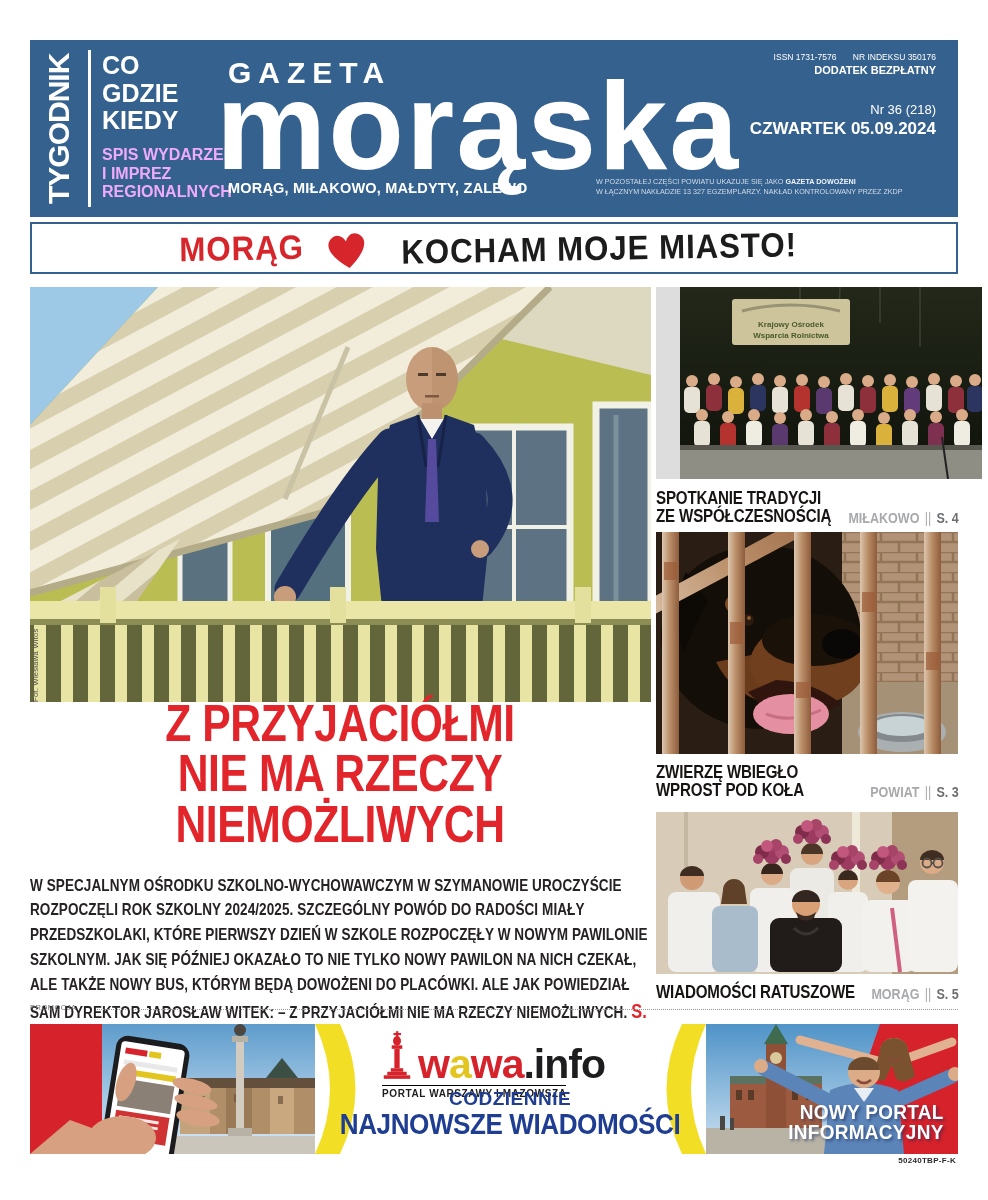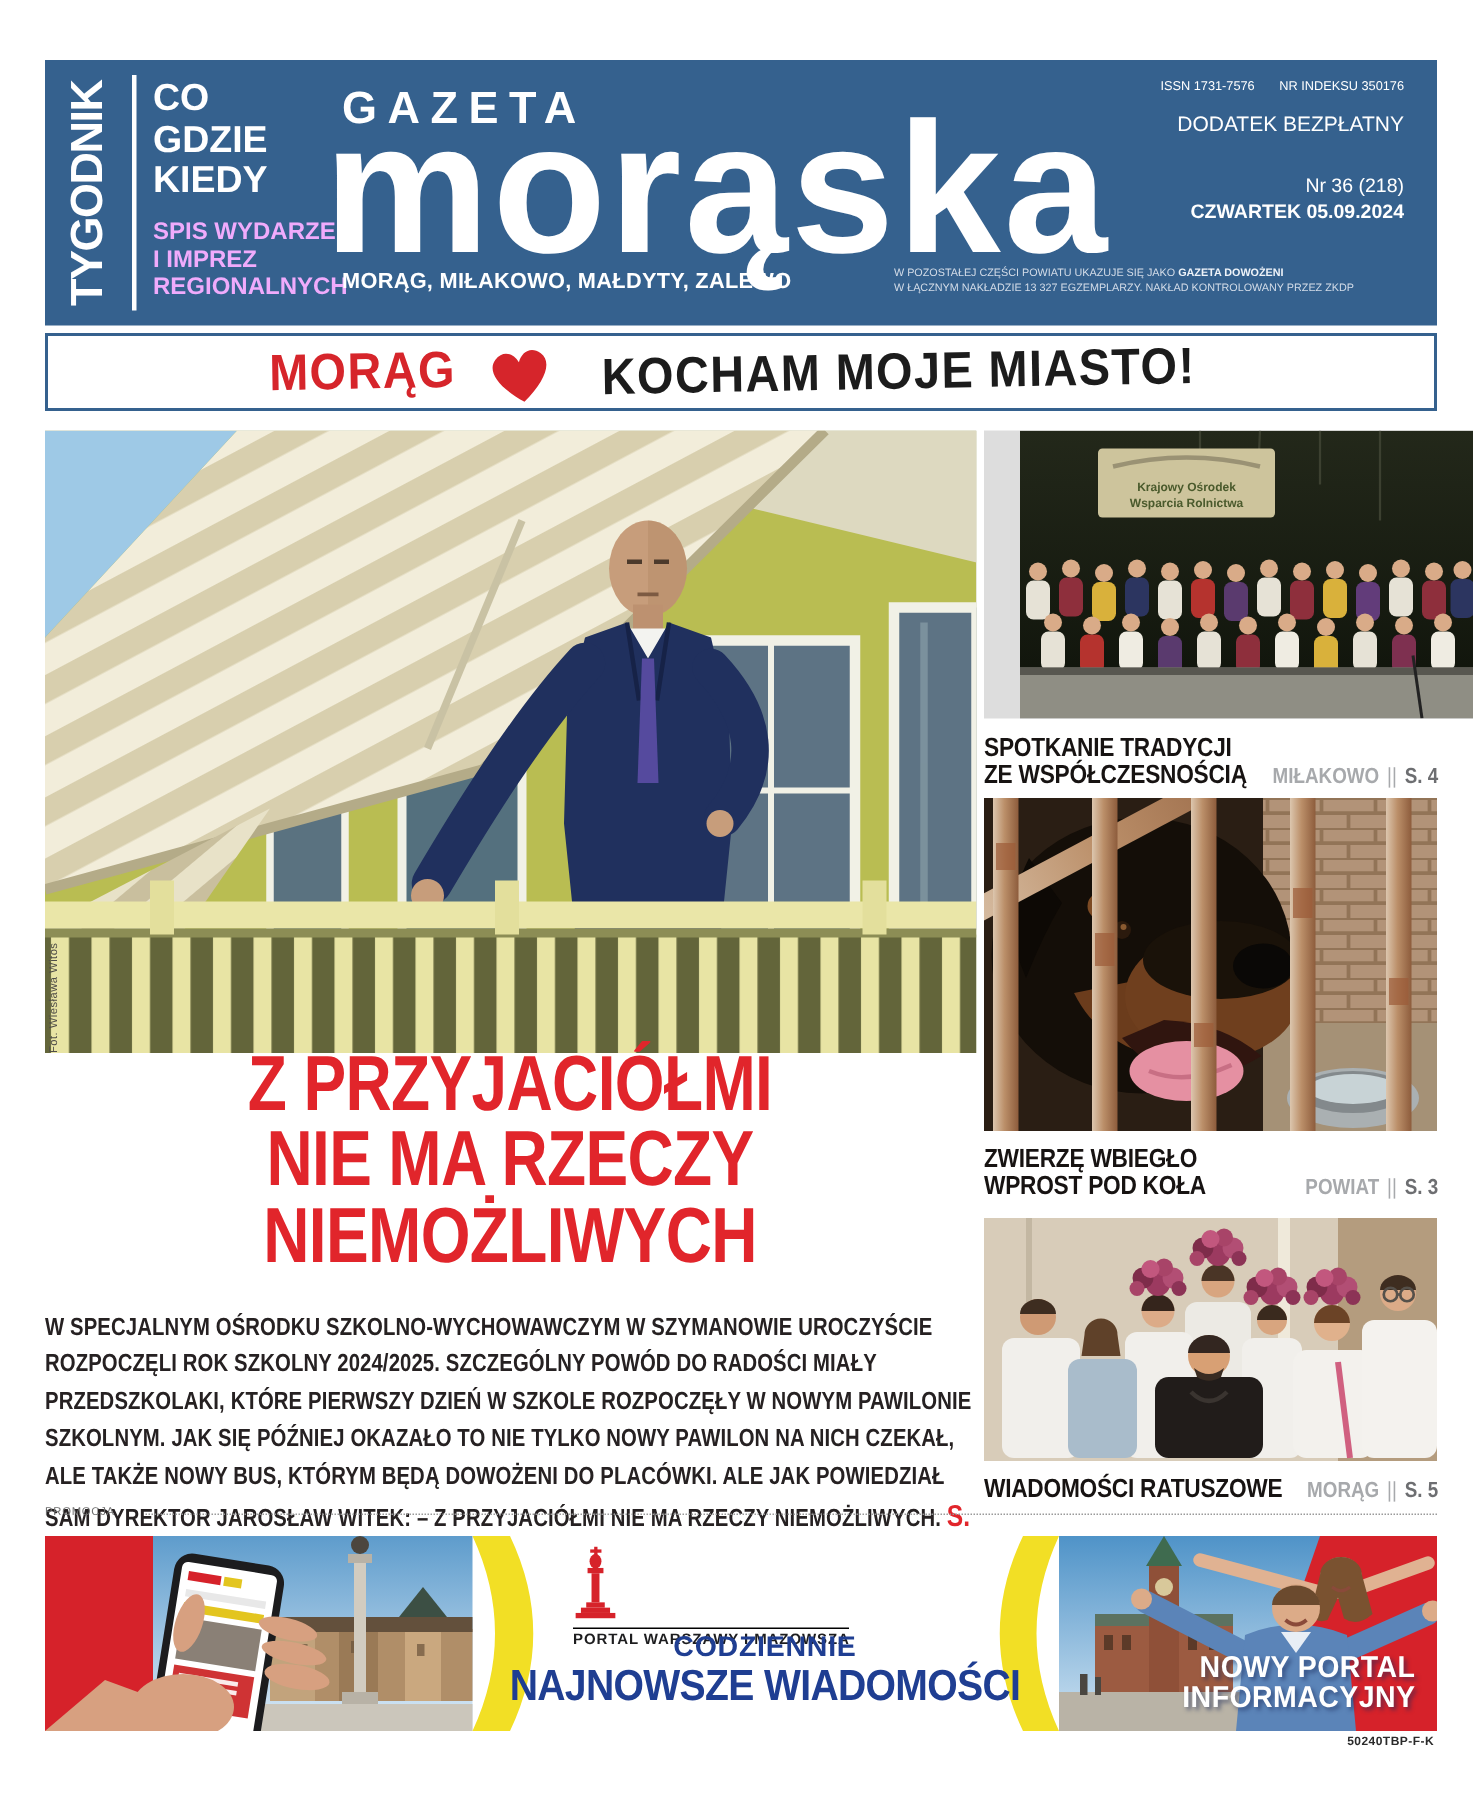--- a/index.html
+++ b/index.html
@@ -14,23 +14,23 @@
             writing-mode:vertical-rl;transform:rotate(180deg);font-weight:bold;font-size:30px;letter-spacing:-1px;}
   .vline{position:absolute;left:58px;top:10px;bottom:10px;width:3px;background:#fff;}
   .cogdzie{position:absolute;left:72px;top:12px;font-weight:bold;font-size:25px;line-height:1.1;}
   .spis{position:absolute;left:72px;top:106px;font-weight:bold;font-size:16px;line-height:1.16;color:#f0abfc;}
   .logo-top{position:absolute;left:198px;top:16px;font-weight:bold;font-size:30px;letter-spacing:7px;}
   .logo-main{position:absolute;left:186px;top:24px;font-weight:bold;font-size:124px;letter-spacing:2px;line-height:1;}
   .logo-sub{position:absolute;left:198px;top:140px;font-weight:bold;font-size:14.5px;letter-spacing:0.2px;}
   .hdr-right{position:absolute;right:22px;top:12px;text-align:right;}
   .issn-line{font-size:8.5px;font-weight:normal;}
   .issn-line .gap{margin-left:14px;}
-  .dodatek{font-size:14px;font-weight:normal;margin-top:12px;}
+  .dodatek{font-size:11px;font-weight:bold;margin-top:2px;}
   .issue-no{font-size:13px;margin-top:26px;}
-  .issue-date{font-size:13px;font-weight:bold;margin-top:2px;margin-left:42px;}
+  .issue-date{font-size:17px;font-weight:bold;margin-top:2px;margin-left:42px;}
   .hdr-note{position:absolute;left:566px;top:137px;font-size:7.2px;line-height:1.4;color:#d3dce8;}
   .hdr-note b{color:#eef3f9;}
 
   
   #banner{left:30px;top:222px;width:928px;height:52px;background:#fff;border:2px solid #35618e;box-sizing:border-box;
           display:flex;align-items:center;justify-content:center;gap:14px;}
   .banner-city{color:#d6252b;font-size:34px;font-weight:bold;transform:scaleX(0.92) rotate(-1deg);letter-spacing:1px;}
   .banner-slogan{color:#1c1c1c;font-size:34px;font-weight:bold;transform:scaleX(0.92) rotate(-1deg);letter-spacing:1px;}
   .banner-heart{transform:rotate(-8deg);margin-top:2px;}
 
@@ -519,20 +519,21 @@
             <rect x="16" y="0" width="2.5" height="7"></rect>
               <rect x="13" y="2" width="8.5" height="2.5"></rect>
             <ellipse cx="17" cy="11" rx="4.5" ry="5.5"></ellipse>
             <rect x="11" y="16" width="12" height="4"></rect>
             <rect x="14" y="20" width="6" height="22"></rect>
             <rect x="10" y="42" width="14" height="4"></rect>
               <rect x="6" y="46" width="22" height="4"></rect>
               <rect x="2" y="50" width="30" height="4"></rect>
           </svg>
         </span>
+        <span class="wawa-text"><span class="wl-r">w</span><span class="wl-y">a</span><span class="wl-r">w</span><span class="wl-r">a</span><span class="wl-k">.info</span></span>
       </div>
       <div class="wawa-tagline">PORTAL WARSZAWY I MAZOWSZA</div>
     </div>
     <div class="ad-daily">CODZIENNIE</div>
     <div class="ad-news">NAJNOWSZE WIADOMOŚCI</div>
     <div class="ad-right">
       <div>NOWY PORTAL</div>
       <div>INFORMACYJNY</div>
     </div>
   </div>

